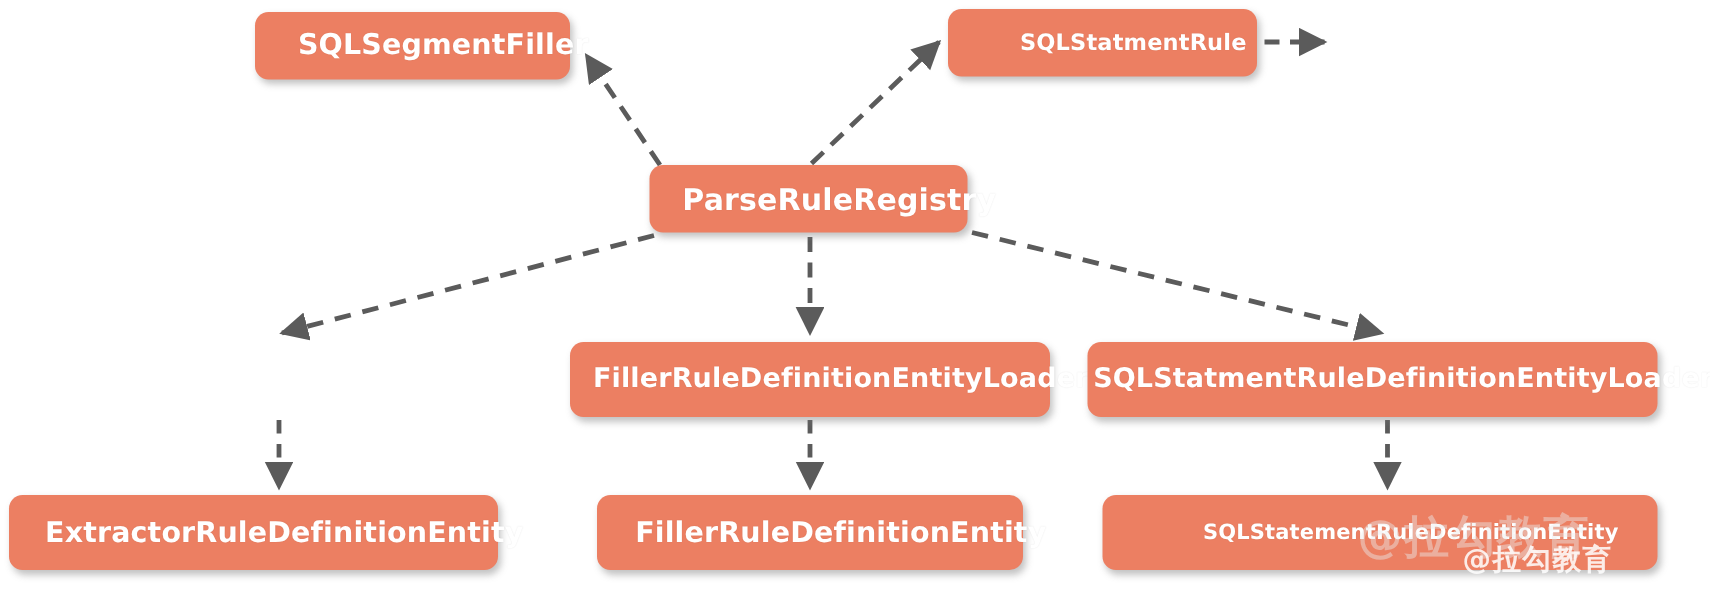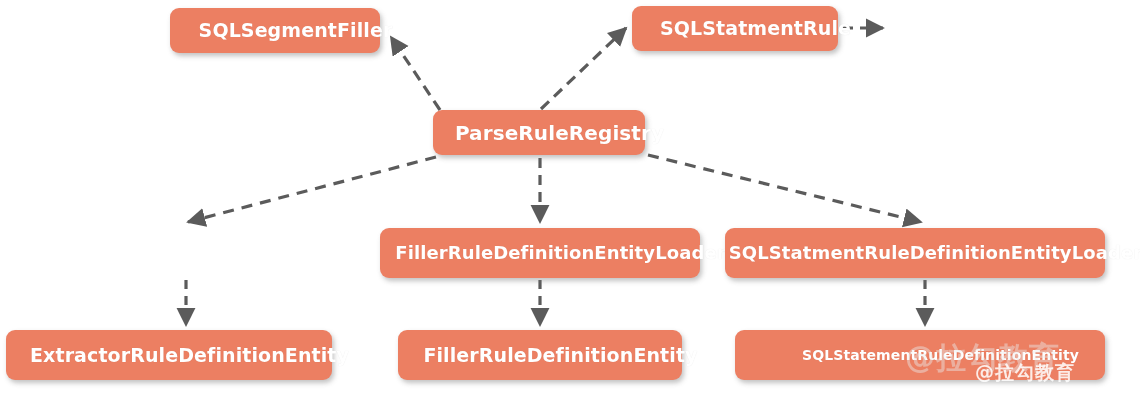--- a/index.html
+++ b/index.html
@@ -45,21 +45,21 @@
     text-shadow: 0 0 1px rgba(0,0,0,0.10);
     padding-left: 41px;
   }
   .node-label {
     display: block;
     line-height: 1;
   }
 
   
   #node-sqlsegmentfiller  { left: 170px; top: 8px;   width: 210px; height: 45px; font-size: 19px; }
-  #node-sqlstatmentrule   { left: 632px; top: 6px;   width: 206px; height: 45px; font-size: 19px; }
+  #node-sqlstatmentrule   { left: 632px; top: 6px;   width: 206px; height: 45px; font-size: 15px; }
   #node-sqlsegmentextractor { left: 890px; top: 6px; width: 243px; height: 45px; font-size: 19px; }
 
   
   #node-parseruleregistry { left: 433px; top: 110px; width: 212px; height: 45px; font-size: 20px; }
 
   
   #node-extractorloader   { left: 5px;   top: 228px; width: 360px; height: 50px; font-size: 18px; }
   #node-fillerloader      { left: 380px; top: 228px; width: 320px; height: 50px; font-size: 18px; }
   #node-sqlstatmentloader { left: 725px; top: 228px; width: 380px; height: 50px; font-size: 18px; }
 

